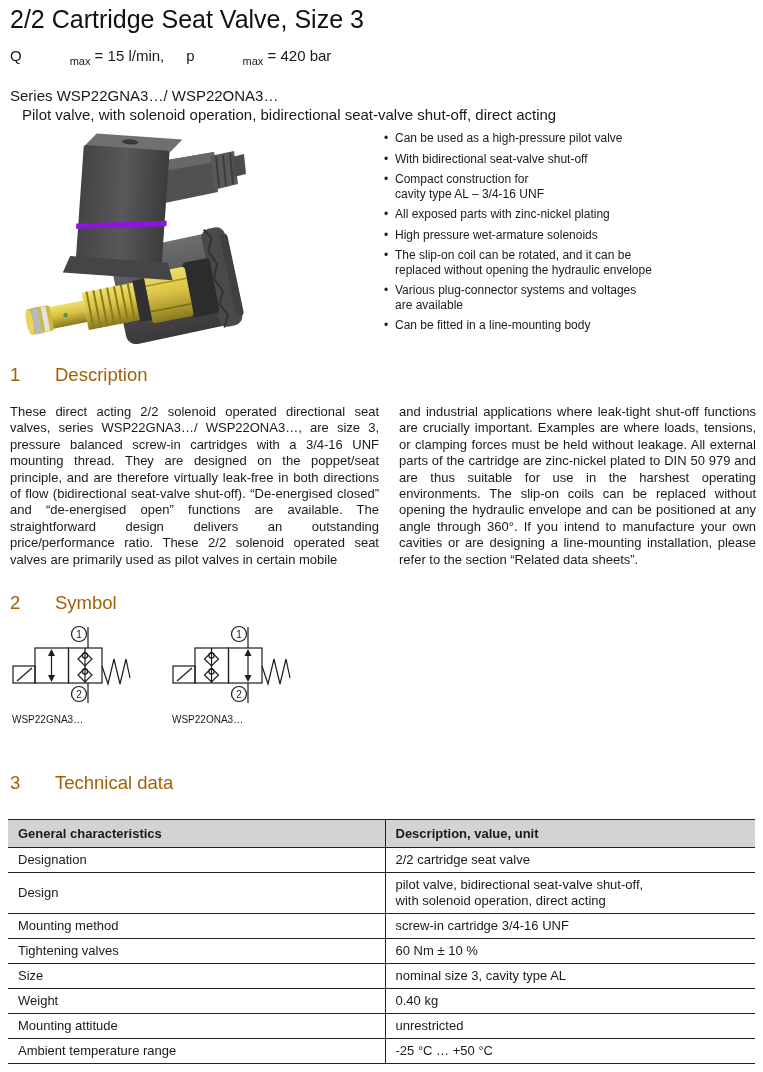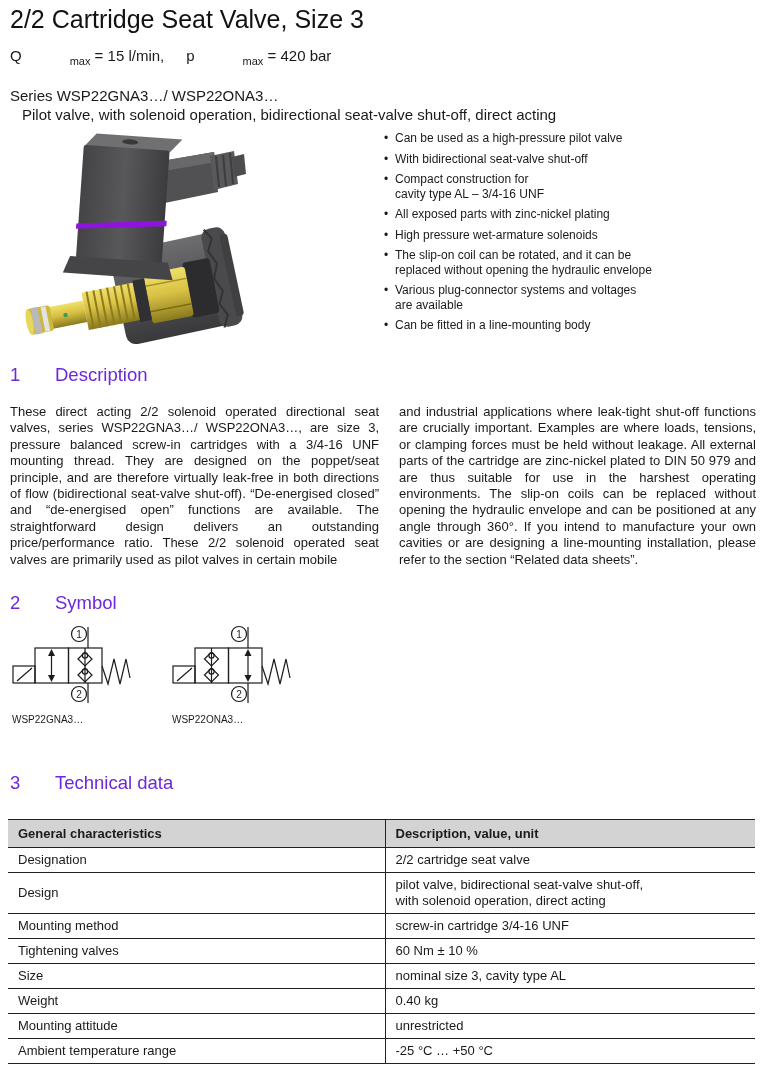--- a/index.html
+++ b/index.html
@@ -13,21 +13,21 @@
   h1.title { margin:0; font-size:25px; font-weight:400; line-height:30px; color:#111; }
   .specline { font-size:15px; white-space:nowrap; }
   .specline sub { font-size:11px;margin-left:48px; }
   .spec-gap { display:inline-block; width:22px; }
   .subline { font-size:15px; white-space:nowrap; }
 
   .features { list-style:none; margin:0; padding:0; font-size:12px; line-height:14.5px; width:372px; }
   .features li { position:relative; padding-left:12px; margin-bottom:6px; white-space:pre-line; }
   .features li::before { content:"\2022"; position:absolute; left:1px; top:0; }
 
-  h2.section { margin:0; font-size:18.5px; font-weight:400; line-height:22px; color:#6d28d9; }
+  h2.section { margin:0; font-size:18.5px; font-weight:400; line-height:22px; color:#a16207; }
   h2.section .num { display:inline-block; width:45px; }
 
   .coltext { font-size:13px; line-height:16.4px; text-align:justify; white-space:normal; }
 
   .symlabel { font-size:10px; }
 
   table.tech { border-collapse:collapse; width:747px; font-size:13px; table-layout:fixed; }
   table.tech th, table.tech td {
     border-top:1px solid #222; padding:4px 10px 4px 10px; text-align:left;
     vertical-align:middle; white-space:pre-line; line-height:16px;margin-left:6px;

